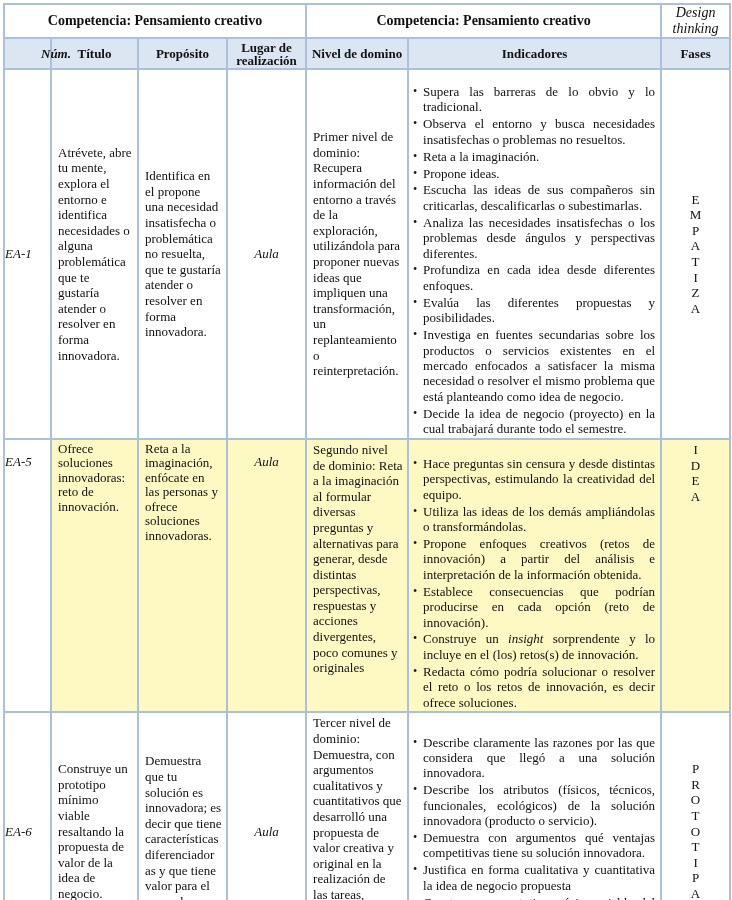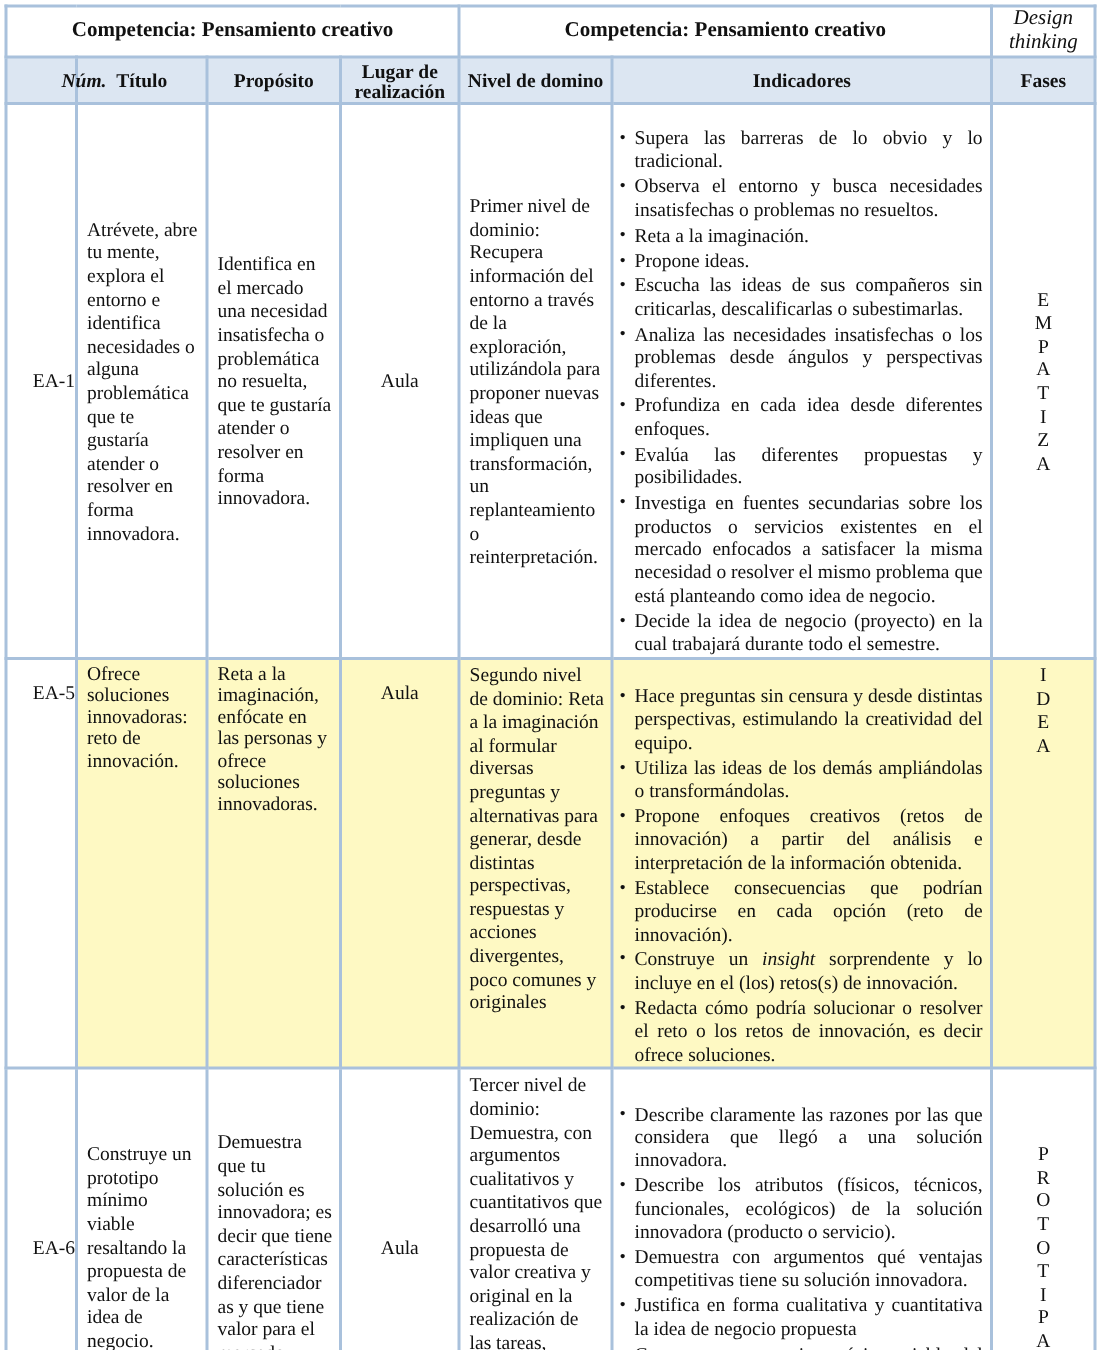--- a/index.html
+++ b/index.html
@@ -7,23 +7,23 @@
          font-family: "Liberation Serif", "DejaVu Serif", serif; color: #111; }
   table.comp { position: absolute; left: 3px; top: 3px; border-collapse: collapse;
                table-layout: fixed; width: 726px; }
   table.comp td, table.comp th { border: 2px solid #a9c1dc; padding: 0; vertical-align: middle; }
   th { font-weight: bold; font-size: 13px; text-align: center; }
   .r-top th { height: 32px; font-size: 14px; background: #ffffff; }
   .r-top th.dt { font-style: italic; font-weight: normal; font-size: 14px; line-height: 16px; text-align: center; }
   .r-sub th { height: 29px; background: #dce6f2; line-height: 13px; }
   .r-sub th.num { font-style: italic; padding-left: 36px; }
   td { font-size: 13px; line-height: 15.6px; }
-  .cell-num { text-align: right; }
+  .cell-num { text-align: left; font-style: italic; }
   .cell-text { padding: 0 4px 0 6px !important; text-align: left; }
-  .cell-center { text-align: center; }
+  .cell-center { text-align: center; font-style: italic; }
   .cell-top { vertical-align: top !important; padding-top: 2px !important; }
   .blue { background: #fef9c3; }
   ul.ind { margin: 0; padding: 14px 5px 0 4px; list-style: none; }
   ul.ind li { position: relative; padding-left: 10px; text-align: justify; font-size: 13px; line-height: 15.4px; margin-bottom: 1.5px; }
   ul.ind li::before { content: "\2022"; position: absolute; left: 0; top: 0; font-size: 12px; }
   .phase { text-align: center; font-size: 13px; line-height: 15.6px; letter-spacing: 0; }
   .phase span { display: block; }
   i.em { font-style: italic; }
 </style>
 </head>
@@ -53,21 +53,21 @@
       <th>Nivel de domino</th>
       <th>Indicadores</th>
       <th>Fases</th>
     </tr>
   </thead>
   <tbody>
 
     <tr style="height:347px">
       <td class="cell-num">EA-1</td>
       <td class="cell-text">Atrévete, abre tu mente, explora el entorno e identifica necesidades o alguna problemática que te gustaría atender o resolver en forma innovadora.</td>
-      <td class="cell-text">Identifica en el mercado una necesidad insatisfecha o problemática no resuelta, que te gustaría atender o resolver en forma innovadora.</td>
+      <td class="cell-text">Identifica en el propone una necesidad insatisfecha o problemática no resuelta, que te gustaría atender o resolver en forma innovadora.</td>
       <td class="cell-center">Aula</td>
       <td class="cell-text">Primer nivel de dominio: Recupera información del entorno a través de la exploración, utilizándola para proponer nuevas ideas que impliquen una transformación, un replanteamiento o reinterpretación.</td>
       <td>
         <ul class="ind">
           <li>Supera las barreras de lo obvio y lo tradicional.</li>
           <li>Observa el entorno y busca necesidades insatisfechas o problemas no resueltos.</li>
           <li>Reta a la imaginación.</li>
           <li>Propone ideas.</li>
           <li>Escucha las ideas de sus compañeros sin criticarlas, descalificarlas o subestimarlas.</li>
           <li>Analiza las necesidades insatisfechas o los problemas desde ángulos y perspectivas diferentes.</li>

